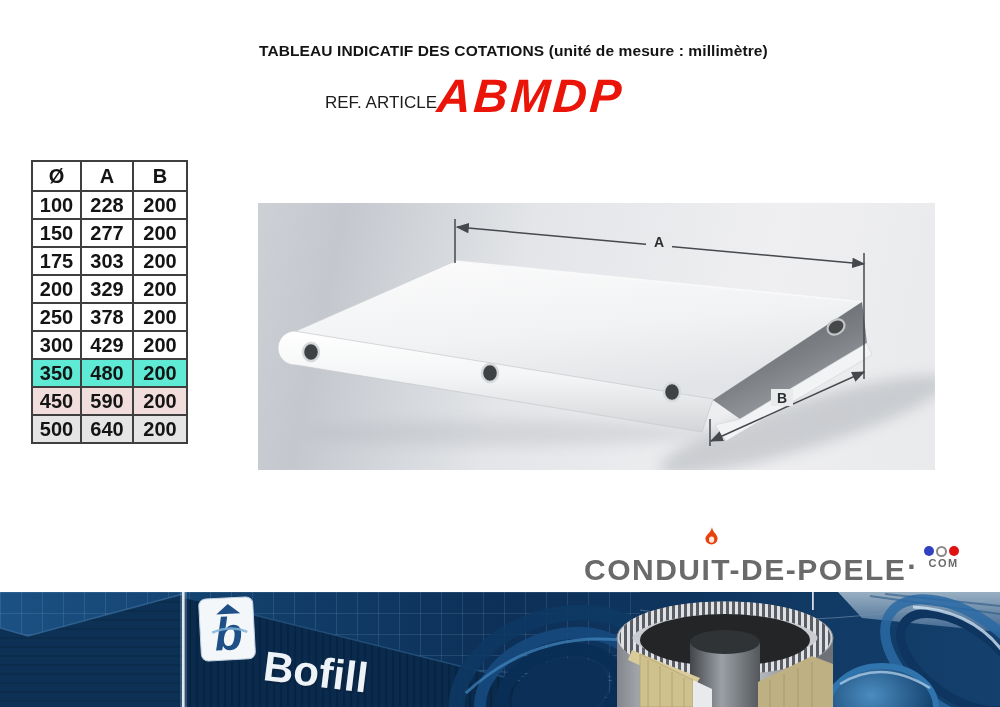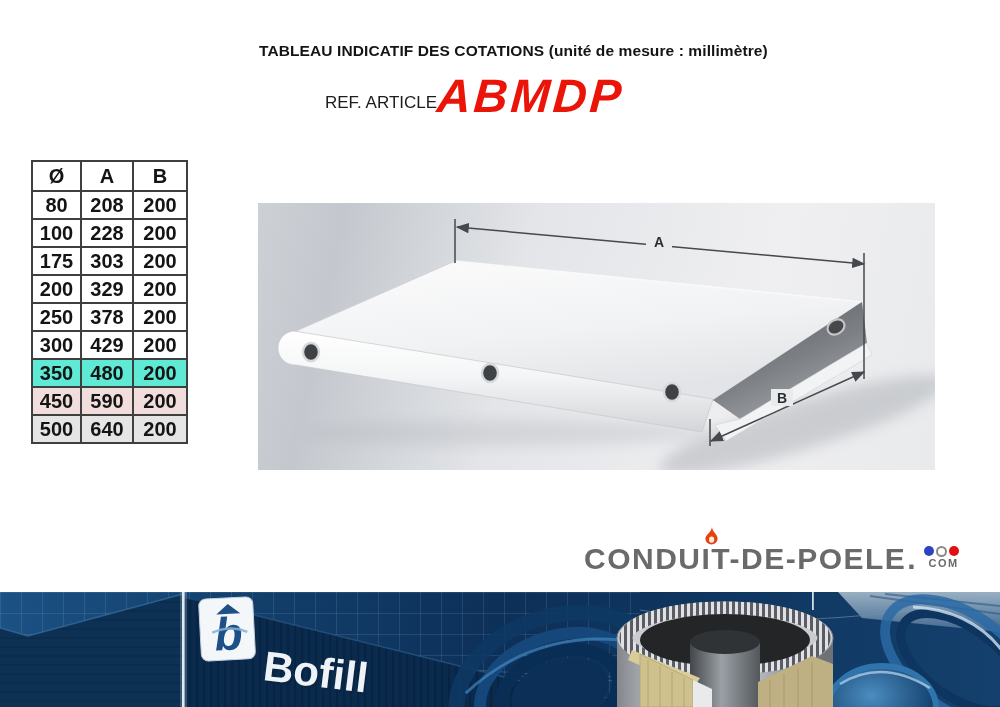--- a/index.html
+++ b/index.html
@@ -20,21 +20,21 @@
   .col-d{width:47px;} .col-a{width:50px;} .col-b{width:52px;}
 
   
   .photo{position:absolute;left:258px;top:203px;width:677px;height:267px;
          background:linear-gradient(102deg,#cdd1d6 0%,#c4c8ce 12%,#e3e5e8 38%,#efeff1 72%,#e9eaec 100%);}
   .photo svg{display:block;}
 
   
   .brand{position:absolute;left:584px;top:527px;width:416px;height:60px;}
   .brand-row{position:absolute;left:0;top:16px;white-space:nowrap;display:flex;align-items:flex-start;}
-  .brand-text{font-size:30px;font-weight:800;color:#6a6a6a;letter-spacing:1.5px;line-height:32px;}
+  .brand-text{font-size:30px;font-weight:800;color:#6a6a6a;letter-spacing:1.5px;line-height:32px;margin-top:11px;}
   .brand-dot{font-size:30px;font-weight:800;color:#6a6a6a;line-height:32px;margin-left:1px;}
   .tld-block{display:inline-block;margin-left:8px;padding-top:3px;}
   .tld-dots{display:flex;gap:2px;}
   .tld-dot{width:10px;height:10px;border-radius:50%;display:inline-block;}
   .tld-dot.blue{background:#2f43c0;}
   .tld-dot.white{background:#ffffff;border:2px solid #8a8a8a;width:7px;height:7px;}
   .tld-dot.red{background:#e01111;}
   .tld-com{display:block;font-size:11px;font-weight:800;color:#6a6a6a;letter-spacing:1.5px;margin-top:0px;text-align:right;}
   .flame{position:absolute;left:120px;top:0px;width:15px;height:18px;}
 
@@ -53,27 +53,27 @@
   <table class="dim-table">
     <thead>
       <tr>
         <th class="col-d">Ø</th>
         <th class="col-a">A</th>
         <th class="col-b">B</th>
       </tr>
     </thead>
     <tbody>
         <tr>
-          <td>80</td>
-          <td>208</td>
-          <td>200</td>
-        </tr>
-        <tr>
           <td>100</td>
           <td>228</td>
+          <td>200</td>
+        </tr>
+        <tr>
+          <td>150</td>
+          <td>277</td>
           <td>200</td>
         </tr>
         <tr>
           <td>175</td>
           <td>303</td>
           <td>200</td>
         </tr>
         <tr>
           <td>200</td>
           <td>329</td>

